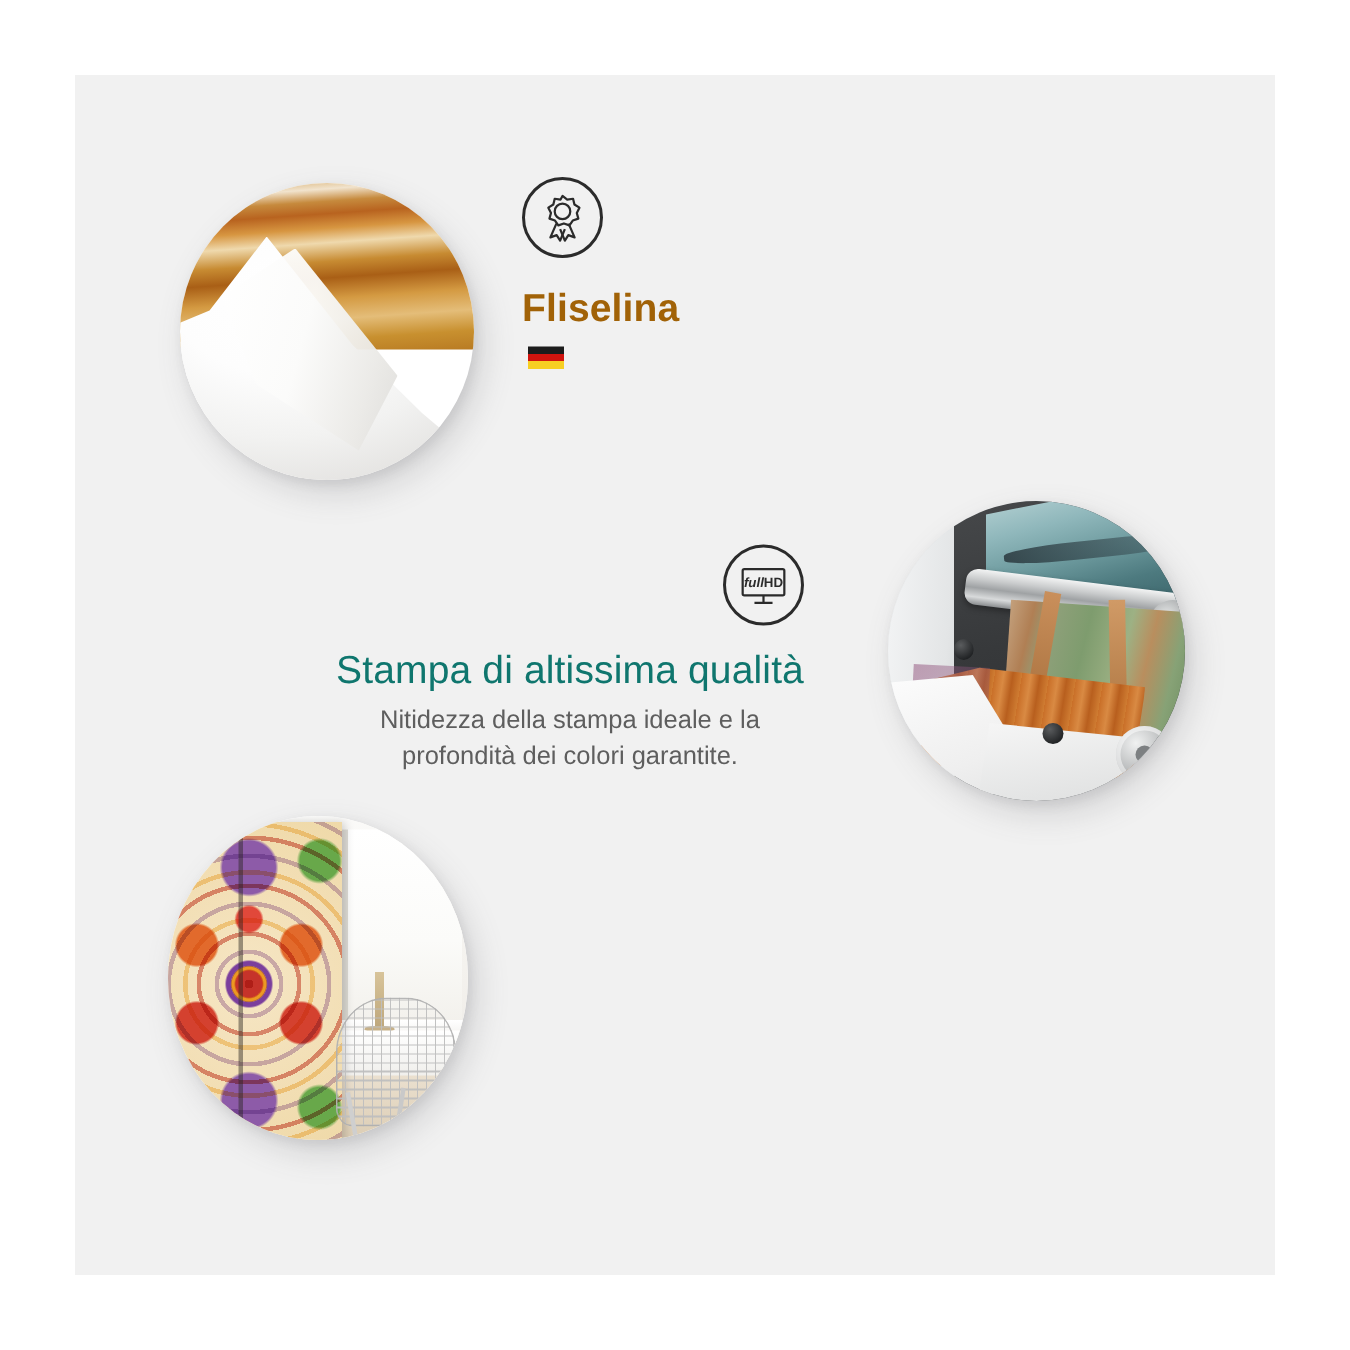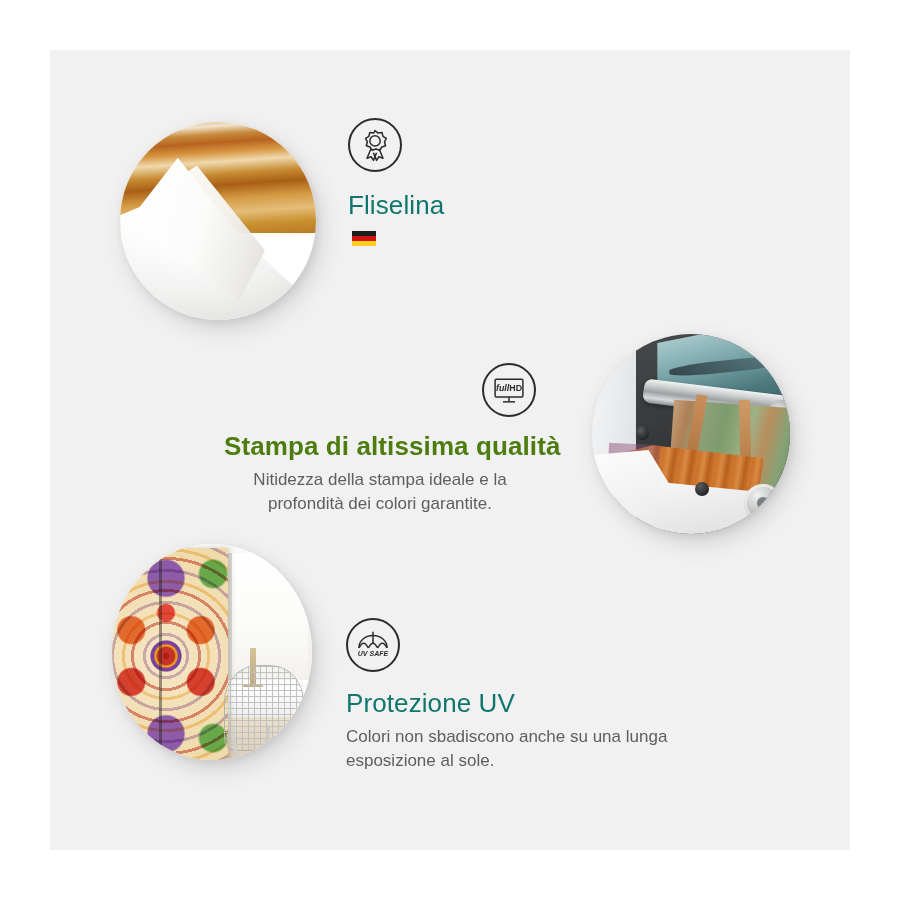--- a/index.html
+++ b/index.html
@@ -278,26 +278,26 @@
     height: 54px;
     border: 2px solid #2b2b2b;
     border-radius: 50%;
     background: transparent;
   }
   .badge svg { display: block; width: 100%; height: 100%; }
 
   
   .title {
     font-size: 26px;
-    font-weight: 400;
-    color: #0f766e;
+    font-weight: 700;
+    color: #a16207;
     letter-spacing: .1px;
     white-space: nowrap;
   }
-  .title.bold { font-weight: 700; color: #4d7c0f; }
+  .title.bold { font-weight: 400; color: #0f766e; }
 
   .body {
     font-size: 17px;
     line-height: 24px;
     color: #5e5e5e;
     white-space: pre-line;
   }
 
   .flag {
     display: inline-block;
@@ -404,32 +404,14 @@
       <div class="rm-candle"></div>
       <div class="rm-floor"></div>
       <div class="rm-table"></div>
       <div class="rm-panel"></div>
       <div class="rm-chair"></div>
       <div class="rm-chair-leg"></div>
       <div class="rm-chair-leg2"></div>
     </div>
   </div>
 
-  <div class="feature" id="block-uv">
-    <div class="badge">
-      <svg viewBox="0 0 54 54" aria-hidden="true">
-        <g fill="none" stroke="#2b2b2b" stroke-width="1.6" stroke-linejoin="round">
-          <path d="M27 12.6 v4.4"></path>
-          <path d="M11.8 30.2 c0 -8.1 6.8 -13.4 15.2 -13.4 s15.2 5.3 15.2 13.4"></path>
-          <path d="M11.8 30.2 c1.9 -3.5 3.9 -5.2 5.1 -5.2 s3.2 1.7 5.1 5.2"></path>
-          <path d="M22 30.2 c1.9 -3.5 3.9 -5.2 5 -5.2 s3.1 1.7 5 5.2"></path>
-          <path d="M32 30.2 c1.9 -3.5 3.9 -5.2 5.1 -5.2 s3.2 1.7 5.1 5.2"></path>
-          <path d="M27 17 v8"></path>
-        </g>
-        <text x="27" y="38.6" text-anchor="middle" font-family="Liberation Sans, sans-serif" font-size="7.6" font-weight="700" font-style="italic" fill="#2b2b2b">UV SAFE</text>
-      </svg>
-    </div>
-    <div class="title">Protezione UV</div>
-    <div class="body">Colori non sbadiscono anche su una lunga
-esposizione al sole.</div>
-  </div>
 
 </div>
 
 </body></html>

